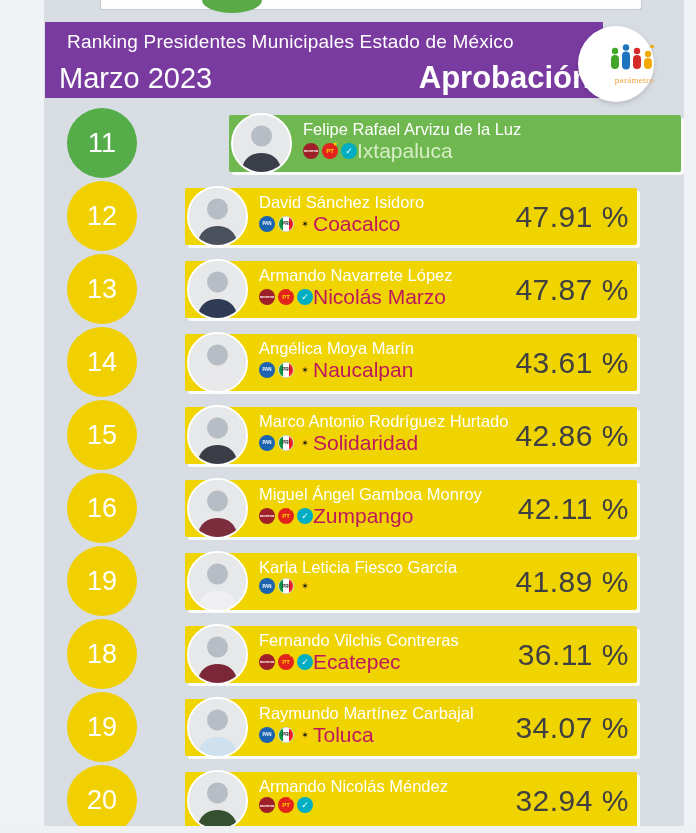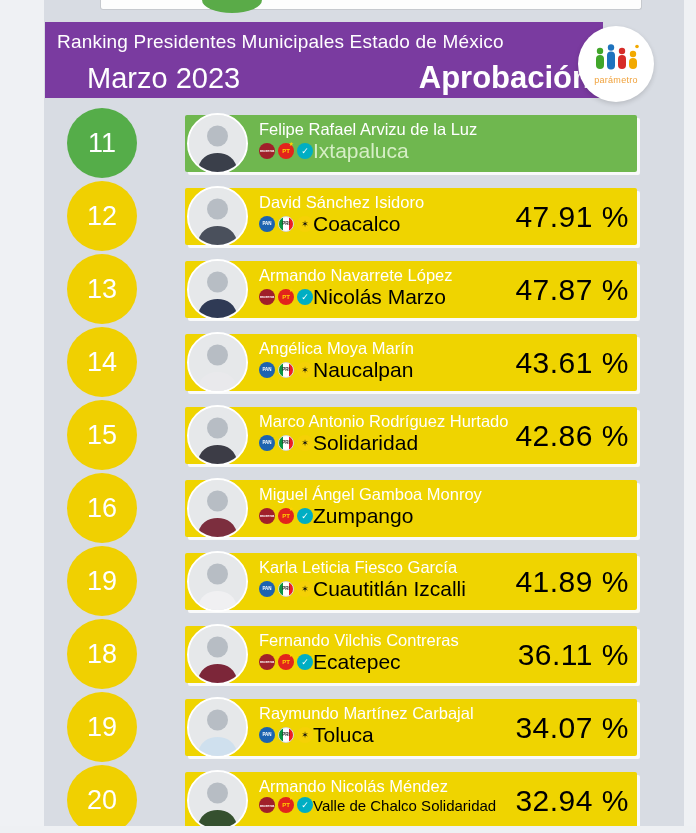--- a/index.html
+++ b/index.html
@@ -12,59 +12,59 @@
   .strip{position:absolute;left:44px;top:0;width:640px;height:833px;background:#d8dce3;}
 
   
   .frag-bar{position:absolute;left:56px;top:0;width:540px;height:9px;background:#fdfdfd;
     border:1px solid #c6c9ce;border-top:none;border-radius:0 0 3px 3px;}
   .frag-circle{position:absolute;left:158px;top:0;width:60px;height:13px;background:#5aab48;
     border-radius:0 0 30px 30px / 0 0 13px 13px;}
 
   
   .banner{position:absolute;left:1px;top:22px;width:558px;height:76px;background:#7a3ba0;color:#fff;}
-  .banner-title{font-size:19px;font-weight:400;padding:9px 0 0 12px;letter-spacing:.2px;white-space:nowrap;}
-  .banner-row{display:flex;justify-content:space-between;align-items:baseline;padding:7px 12px 0 42px;}
+  .banner-title{font-size:19px;font-weight:400;padding:9px 0 0 22px;letter-spacing:.2px;white-space:nowrap;}
+  .banner-row{display:flex;justify-content:space-between;align-items:baseline;padding:7px 12px 0 14px;}
   .period{font-size:29px;font-weight:400;}
   .metric{font-size:31px;font-weight:700;}
 
   
   .logo{position:absolute;left:534px;top:26px;width:76px;height:76px;border-radius:50%;
     background:#fff;box-shadow:0 2px 5px rgba(0,0,0,.15);display:flex;flex-direction:column;
-    align-items:center;justify-content:center;z-index:3;}
+    align-items:flex-end;justify-content:center;z-index:3;font-family:Liberation Serif, serif;}
   .logo svg{display:block;}
   .logo-text{font-size:9px;color:#f0a23c;margin-top:1px;letter-spacing:.3px;}
 
   
   .rows{position:absolute;left:0;top:115px;width:640px;}
   .row{position:relative;height:57px;margin-bottom:16px;}
   .rank{position:absolute;left:23px;top:-7px;width:70px;height:70px;border-radius:50%;
     display:flex;align-items:center;justify-content:center;color:#fff;font-size:27px;}
   .row.green .rank{background:#55ad49;}
   .row.yellow .rank{background:#f0d001;}
   .bar{position:absolute;left:141px;top:0;width:452px;height:57px;border-radius:2px;
     box-shadow:3px 3px 0 rgba(252,252,252,.92);}
-  .row.green .bar{background:#6fb74f;}
+  .row.green .bar{background:#6fb74f;margin-left:44px;}
   .row.yellow .bar{background:#efd400;}
 
   .photo{position:absolute;left:2px;top:-2px;width:57px;height:57px;border-radius:50%;
     background:#e9ebed;border:2px solid #fff;overflow:hidden;}
   .photo svg{display:block;width:100%;height:100%;}
 
   .info{position:absolute;left:74px;top:5px;width:300px;}
   .name{color:#fff;font-size:16.5px;line-height:1.1;white-space:nowrap;}
   .line2{display:flex;align-items:center;margin-top:2px;}
   .icons{display:flex;gap:3px;align-items:center;}
   .muni{flex:1;text-align:left;font-size:21px;line-height:1;white-space:nowrap;}
   .muni.small{font-size:15px;}
   .row.green .muni{color:#d6eec6;}
-  .row.yellow .muni{color:#000000;}
+  .row.yellow .muni{color:#be185d;}
   .pct{position:absolute;right:8px;top:50%;transform:translateY(-50%);font-size:30px;letter-spacing:.5px;}
   .row.green .pct{color:#eaf7e2;}
-  .row.yellow .pct{color:#000000;}
+  .row.yellow .pct{color:#404040;}
 
   
   .picon{width:16px;height:16px;border-radius:50%;display:flex;align-items:center;justify-content:center;
     font-weight:700;position:relative;flex:0 0 auto;}
   .p-morena{background:#a0202a;color:#fff;font-size:4px;}
   .p-pt{background:#e2241c;color:#ffd200;font-size:6px;}
   .p-pt .star{position:absolute;top:-2px;right:0px;font-size:6px;color:#ffd200;line-height:1;}
   .p-na{background:#00aec3;color:#fff;font-size:9px;}
   .p-pan{background:#1c63b0;color:#fff;font-size:4.5px;}
   .p-pri{background:linear-gradient(90deg,#0b9444 30%,#ffffff 30%,#ffffff 70%,#ee1c25 70%);
@@ -257,20 +257,21 @@
         <div class="name">Miguel Ángel Gamboa Monroy</div>
         <div class="line2">
           <div class="icons">
                 <span class="picon p-morena">morena</span>
                 <span class="picon p-pt">PT<span class="star">★</span></span>
                 <span class="picon p-na">✓</span>
               </div>
           <div class="muni">Zumpango</div>
         </div>
       </div>
+      <div class="pct">42.11 %</div>
     </div>
   </div>
 
   <div class="row yellow">
     <div class="rank">
           <span class="rank-num">19</span>
         </div>
     <div class="bar">
       <div class="photo">
         <svg viewBox="0 0 57 57" aria-hidden="true">
@@ -280,21 +281,20 @@
         </svg>
       </div>
       <div class="info">
         <div class="name">Karla Leticia Fiesco García</div>
         <div class="line2">
           <div class="icons">
                 <span class="picon p-pan">PAN</span>
                 <span class="picon p-pri">PRI</span>
                 <span class="picon p-prd">✶</span>
               </div>
-          <div class="muni">Cuautitlán Izcalli</div>
         </div>
       </div>
       <div class="pct">41.89 %</div>
     </div>
   </div>
 
   <div class="row yellow">
     <div class="rank">
           <span class="rank-num">18</span>
         </div>
@@ -361,21 +361,20 @@
         </svg>
       </div>
       <div class="info">
         <div class="name">Armando Nicolás Méndez</div>
         <div class="line2">
           <div class="icons">
                 <span class="picon p-morena">morena</span>
                 <span class="picon p-pt">PT<span class="star">★</span></span>
                 <span class="picon p-na">✓</span>
               </div>
-          <div class="muni small">Valle de Chalco Solidaridad</div>
         </div>
       </div>
       <div class="pct">32.94 %</div>
     </div>
   </div>
 </div>
 </div>
 
 <div class="bottom-strip"></div>
 

